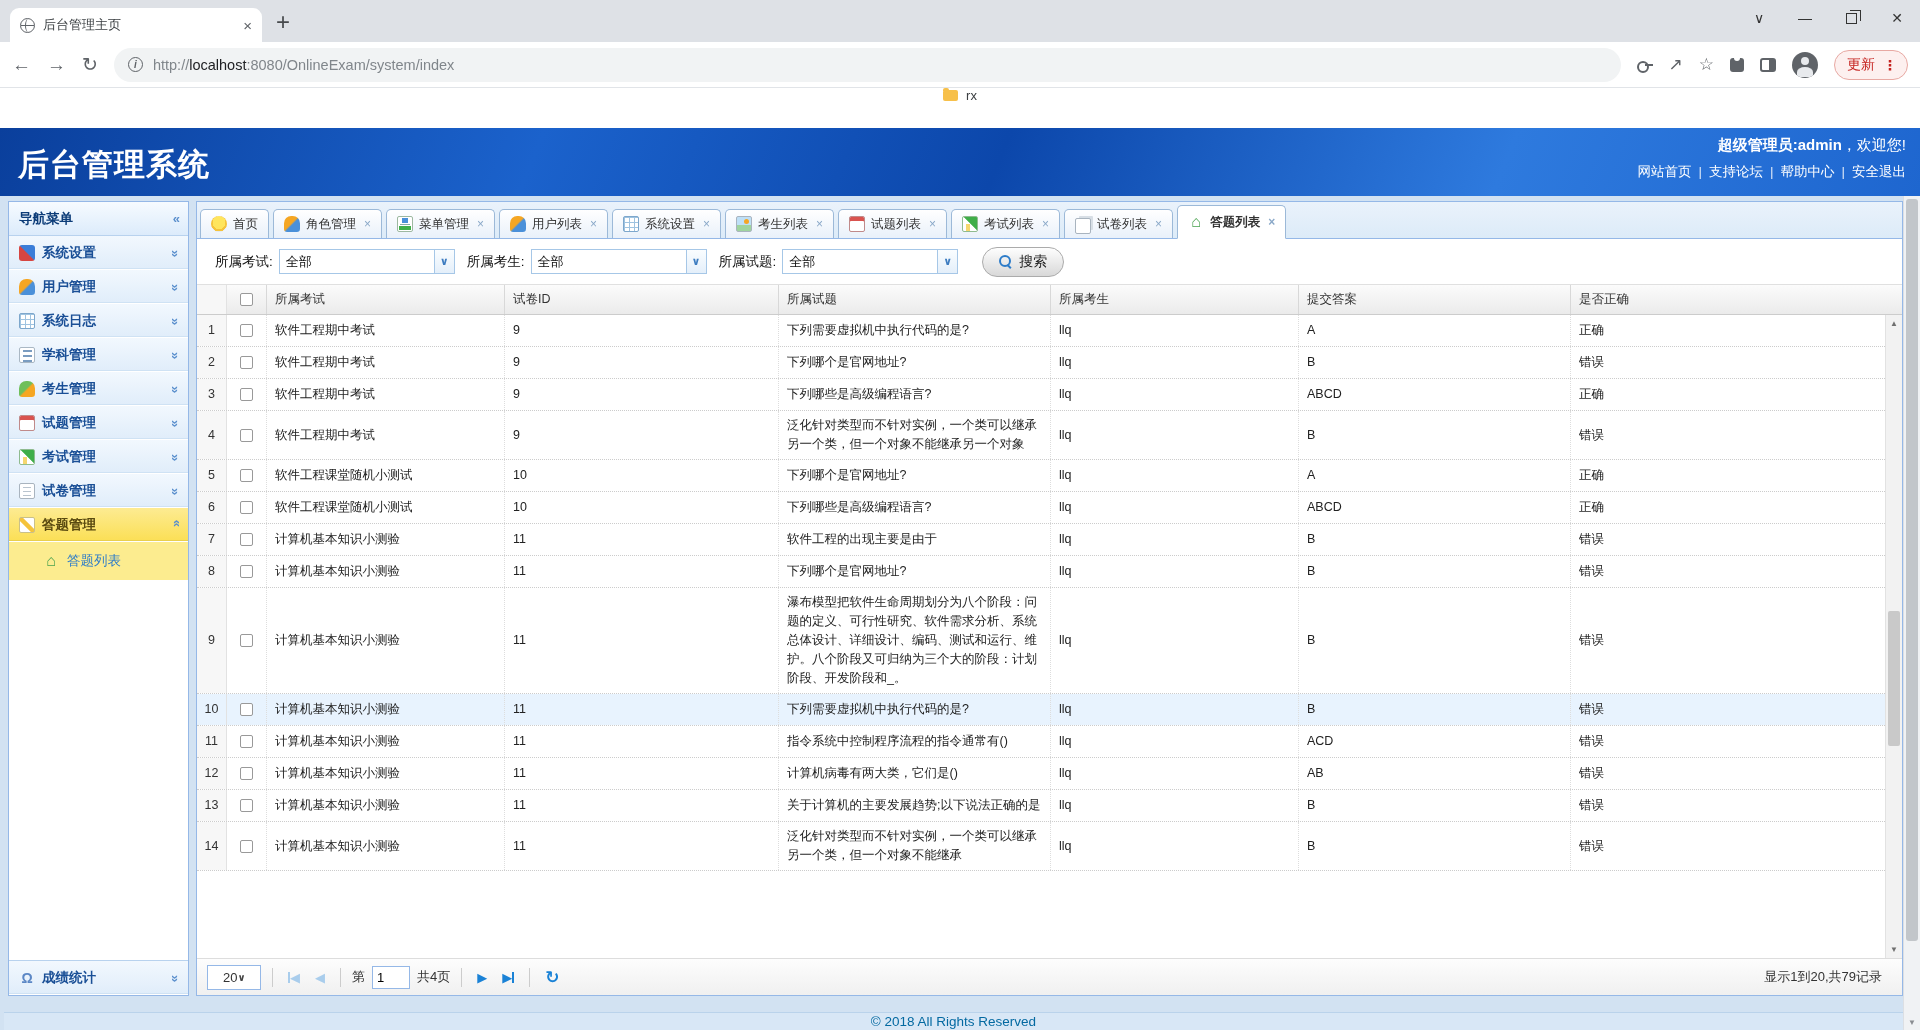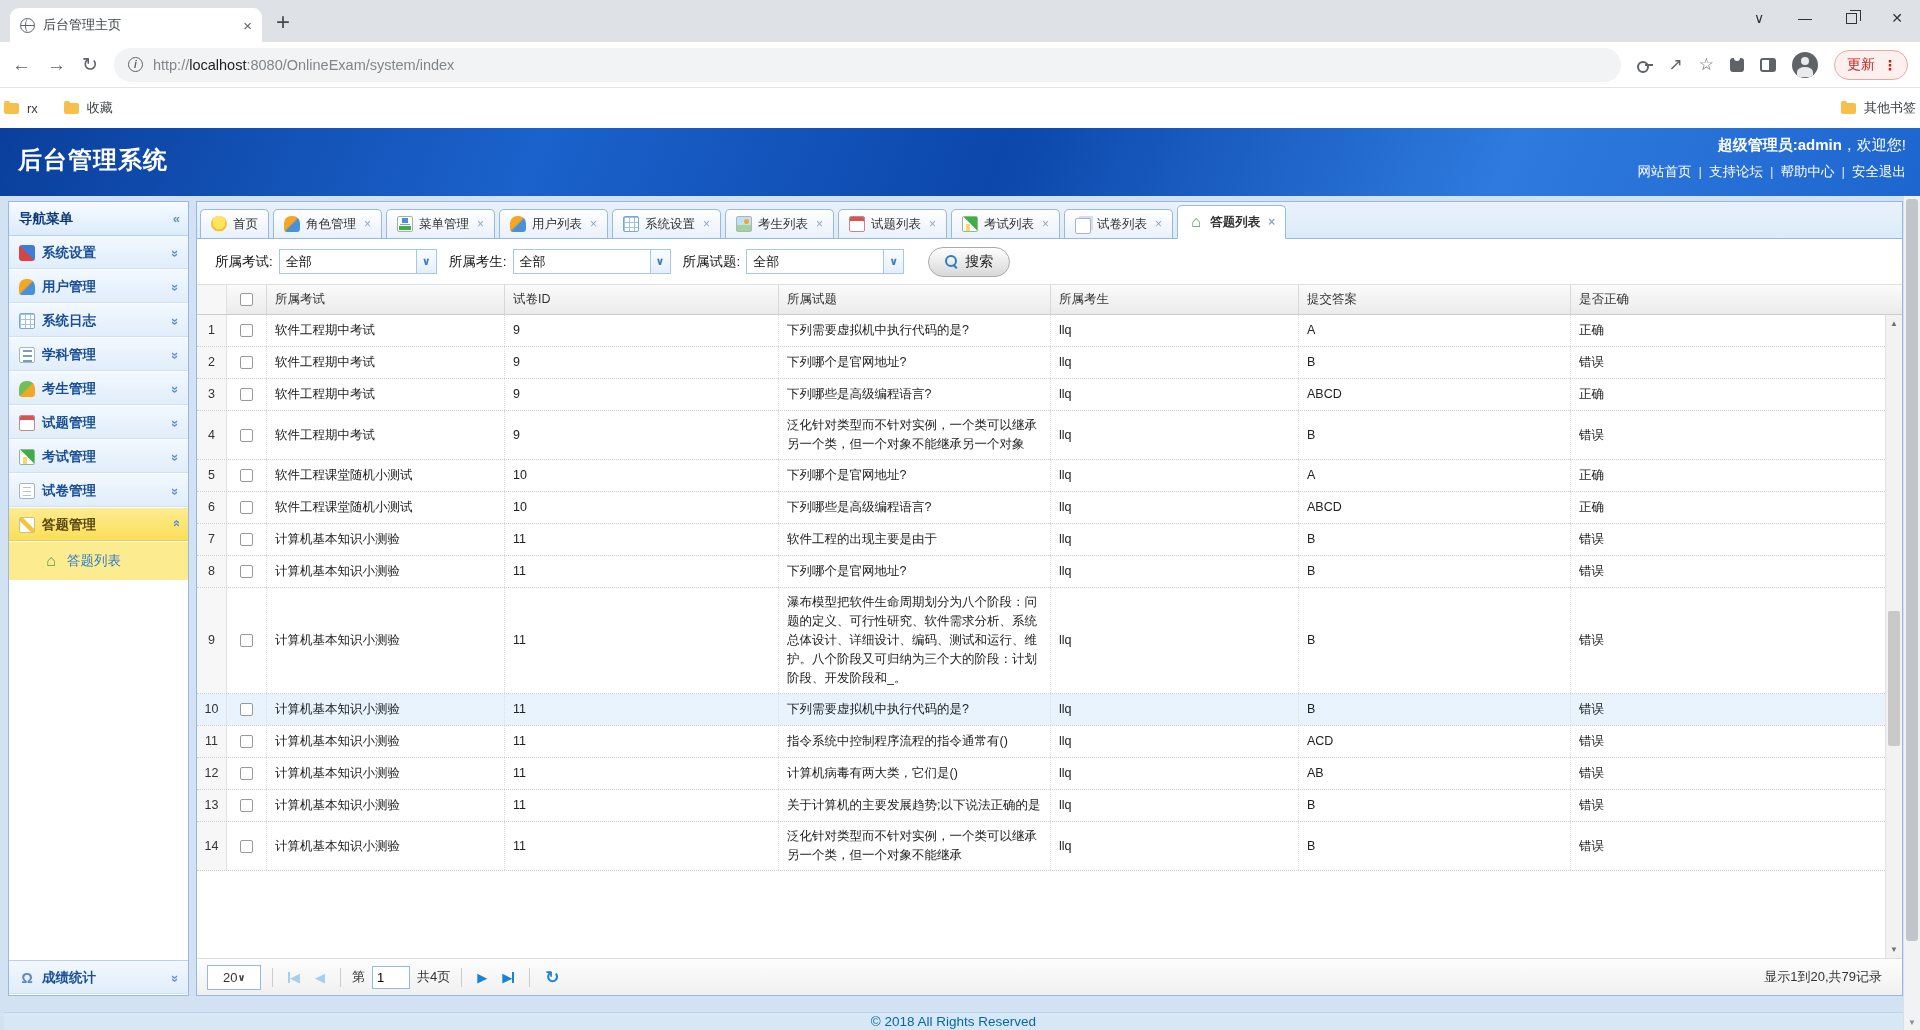--- a/index.html
+++ b/index.html
@@ -34,30 +34,30 @@
   .puzzleic { width:14px; height:14px; background:#5f6368; border-radius:3px; position:relative;}
   .puzzleic:before{ content:""; position:absolute; top:-3px; left:4px; width:6px; height:6px; background:#fff; border-radius:50%;}
   .panelic { width:16px; height:14px; border:2px solid #5f6368; border-radius:3px; background:linear-gradient(90deg,transparent 55%,#5f6368 55%);}
   .avatar { width:26px; height:26px; background:#5f6368; border-radius:50%; position:relative; overflow:hidden;}
   .avatar:before{ content:""; position:absolute; top:5px; left:9px; width:8px; height:8px; background:#e8eaed; border-radius:50%;}
   .avatar:after{ content:""; position:absolute; top:15px; left:5px; width:16px; height:10px; background:#e8eaed; border-radius:50% 50% 0 0;}
   .updatepill { border:1px solid #e8a9a3; background:#fdf0ef; color:#c5221f; height:30px; border-radius:16px;
                 display:flex; align-items:center; gap:8px; padding:0 10px 0 12px; font-size:14px; }
   .updatepill .dots { font-weight:bold; letter-spacing:0; }
 
-  .bookmarks { height:40px; background:#fff; display:flex; align-items:center; padding:0 4px; gap:26px; font-size:13px; color:#3c4043;}
+  .bookmarks { height:40px; background:#fff; display:flex; align-items:center; padding:0 4px; gap:26px; font-size:13px; color:#3c4043;flex-direction:column;}
   .bmk { display:flex; align-items:center; gap:8px; }
   .folderic { width:15px; height:11px; background:#f7c04a; border-radius:2px; position:relative; flex-shrink:0;}
   .folderic:before{ content:""; position:absolute; top:-2px; left:0; width:6px; height:3px; background:#f7c04a; border-radius:2px 2px 0 0;}
   .bmright { margin-left:auto; display:flex; align-items:center; gap:8px; }
 
   
   .appheader { height:68px; position:relative; color:#fff;
     background:linear-gradient(112deg,#0a3f9c 0%,#1b62cc 28%,#0c47ab 52%,#2e7ade 78%,#1e66cf 100%); }
-  .apptitle { position:absolute; left:18px; top:16px; font-size:24px; font-weight:bold; letter-spacing:1px; }
+  .apptitle { position:absolute; left:18px; top:16px; font-size:31px; font-weight:bold; letter-spacing:1px; }
   .hdright { position:absolute; right:14px; top:8px; text-align:right; }
   .welcome { font-size:15px; } .welcome b { font-weight:bold; }
   .hdlinks { margin-top:8px; font-size:13.5px; }
   .hdlinks a { color:#fff; text-decoration:none; }
   .hdlinks .sep { margin:0 7px; color:#dce7f7; }
 
   
   .content { position:absolute; top:196px; left:0; right:0; bottom:0; background:#d2e2f2; }
 
   .sidebar { position:absolute; left:8px; top:5px; width:181px; bottom:34px; background:#fff;
@@ -113,21 +113,21 @@
   .tabsbar { height:37px; background:linear-gradient(#eaf2fb,#dcebf8); border-bottom:1px solid #95b8e7;
              display:flex; align-items:flex-end; padding:0 3px; gap:4px; flex-shrink:0;}
   .mtab { height:29px; border:1px solid #9cb9d8; border-bottom:none; border-radius:5px 5px 0 0;
           background:linear-gradient(#ffffff,#e9f1fa); display:flex; align-items:center; gap:6px;
           padding:12px 10px; font-size:12.5px; color:#333; cursor:pointer; white-space:nowrap;}
   .mtab .x { color:#8aa8c8; font-size:12px; margin-left:2px;}
   .mtab.active { height:34px; background:#fff; font-weight:bold; margin-bottom:-1px; border-bottom:1px solid #fff;}
 
   .filterbar { height:45px; display:flex; align-items:center; padding:0 12px; gap:6px; font-size:13.5px; color:#111; flex-shrink:0;}
   .flabel { margin-left:6px; }
-  .combo { width:158px; height:25px; border:1px solid #a6c7e7; background:#fff; display:flex; align-items:stretch;}
+  .combo { width:176px; height:25px; border:1px solid #a6c7e7; background:#fff; display:flex; align-items:stretch;}
   .combo .val { flex:1; padding:3px 6px; font-size:13px; }
   .combo .arr { width:20px; border-left:1px solid #a6c7e7; background:linear-gradient(#fafdff,#e4effa);
                 color:#3d7cc0; display:flex; align-items:center; justify-content:center; font-size:11px; font-weight:bold;}
   .searchbtn { margin-left:18px; height:30px; padding:0 16px; border:1px solid #ababab; border-radius:16px;
                background:linear-gradient(#fefefe,#d8d8d8); display:flex; align-items:center; gap:7px;
                font-size:14px; color:#222; cursor:pointer;}
   .magic { width:13px; height:13px; position:relative; }
   .magic:before{ content:""; position:absolute; top:0; left:0; width:8px; height:8px; border:2px solid #2d7cc9; border-radius:50%;}
   .magic:after{ content:""; position:absolute; left:9px; top:9px; width:5px; height:2px; background:#2d7cc9; transform:rotate(45deg); transform-origin:0 0;}
 

